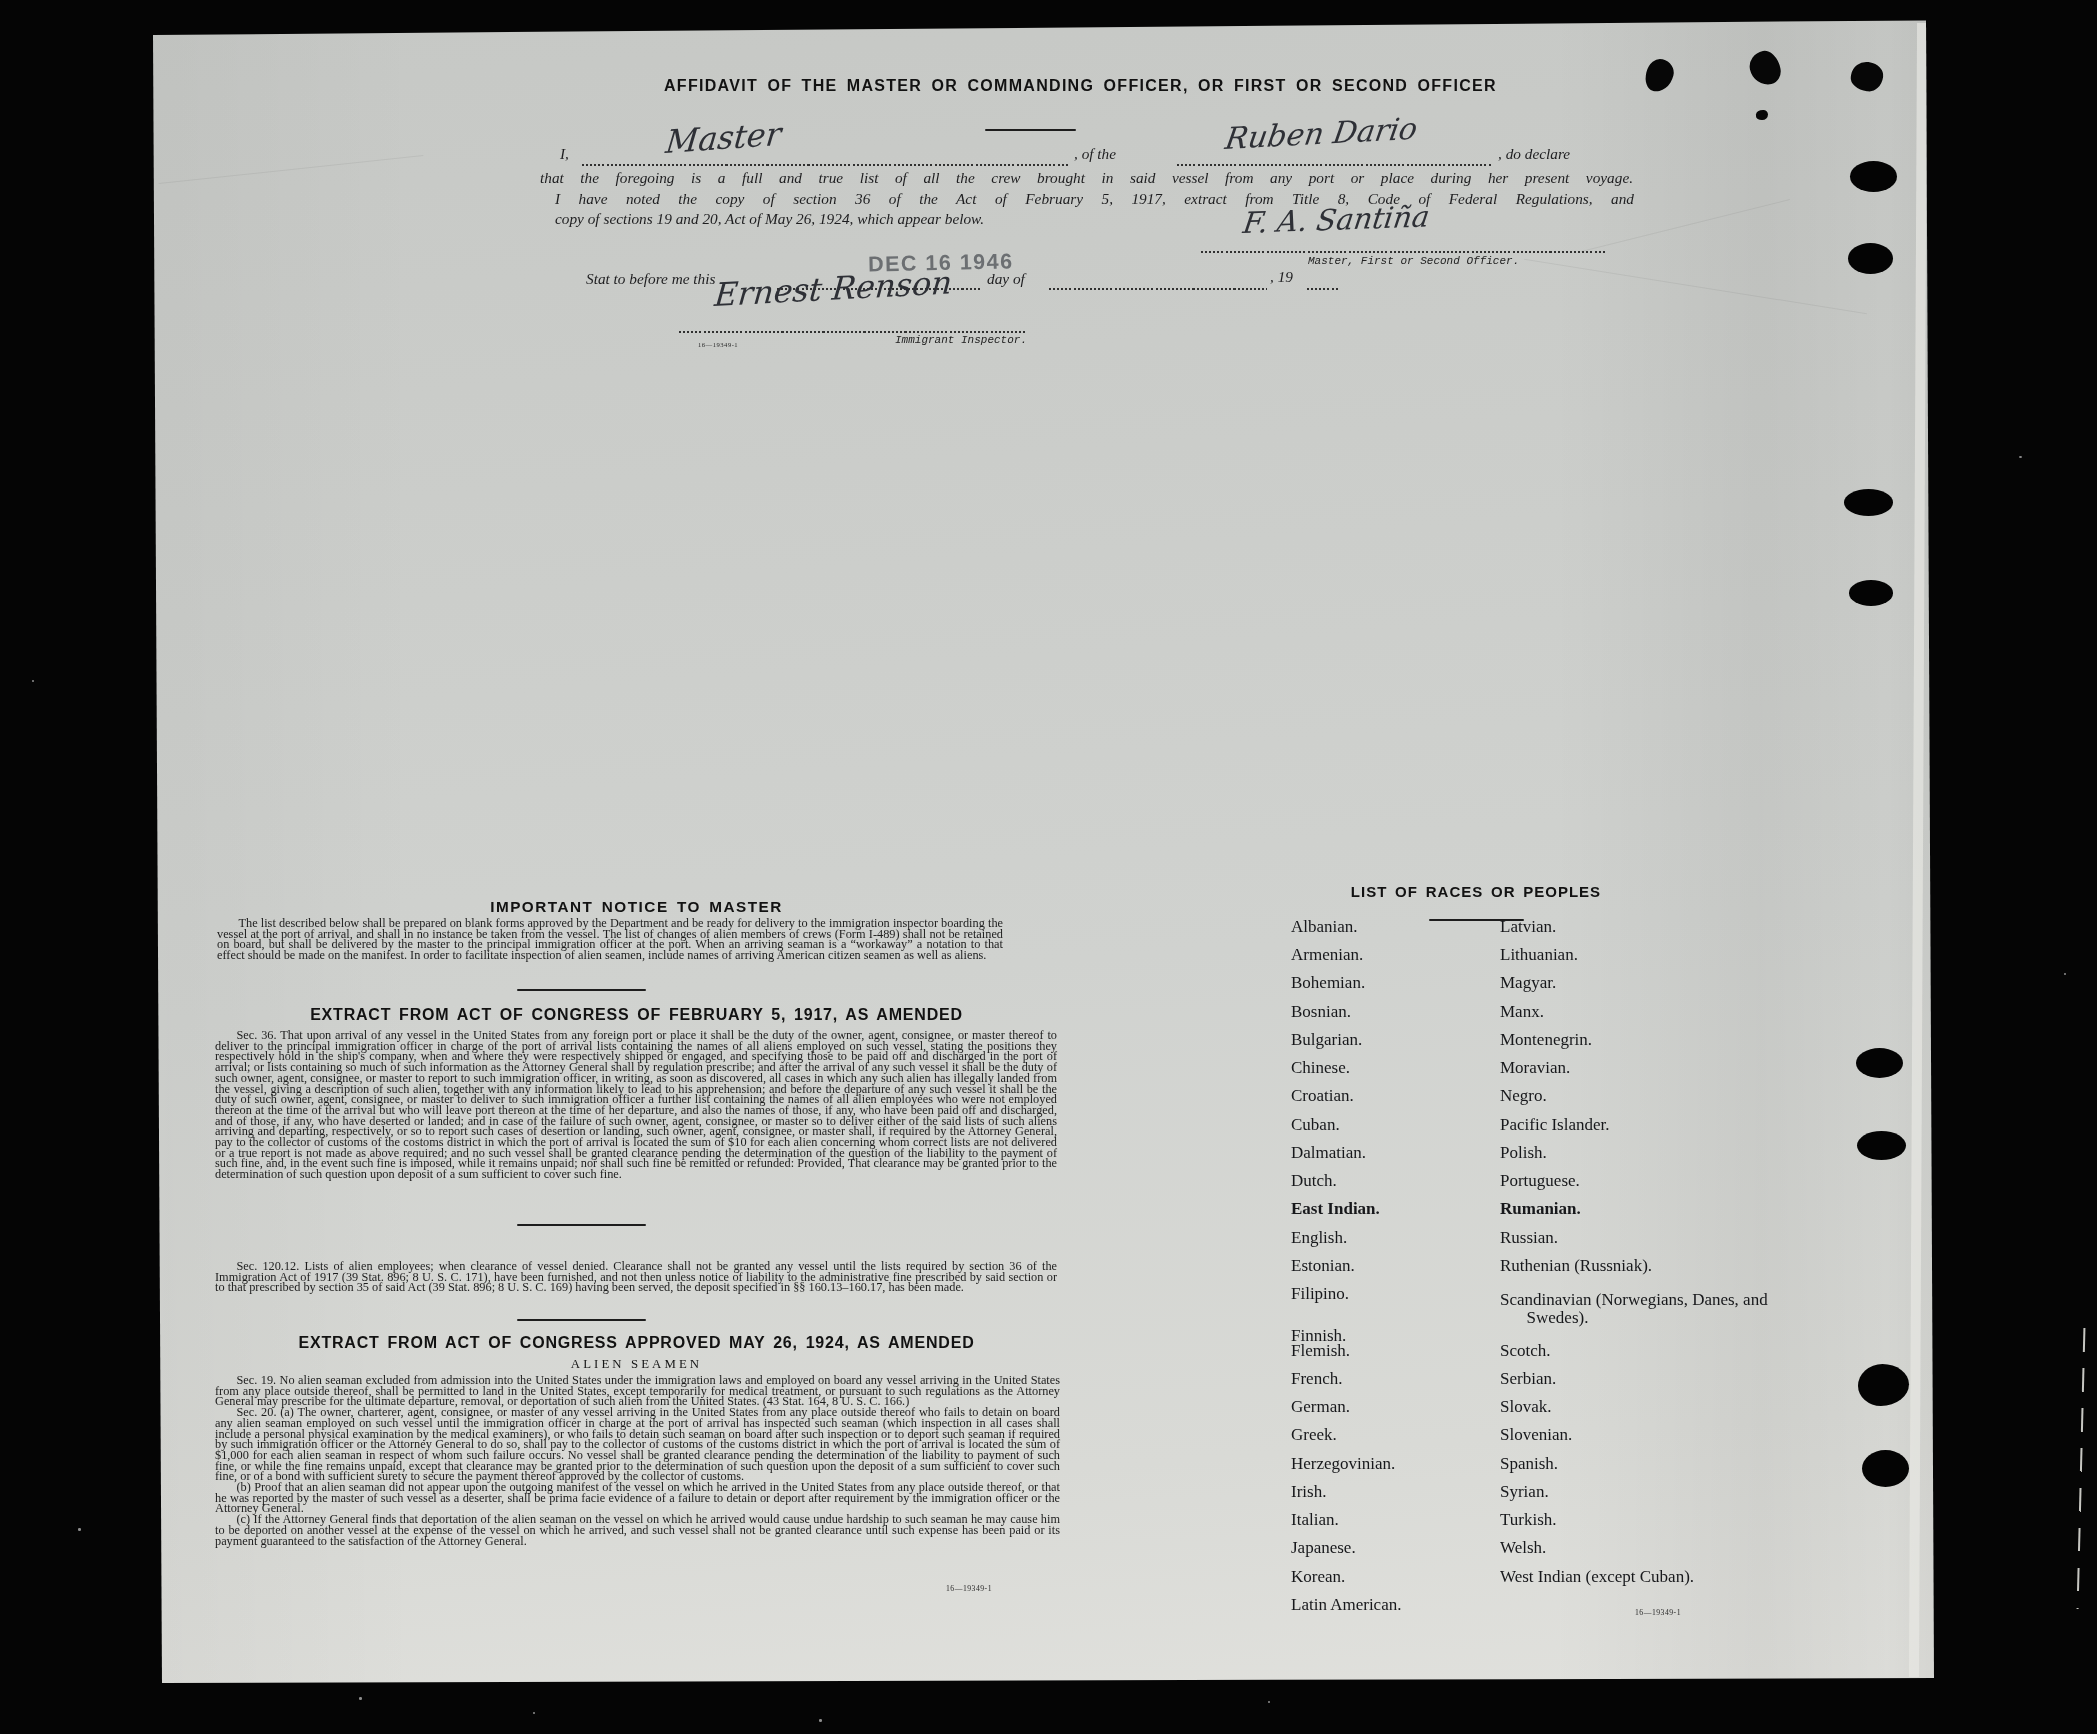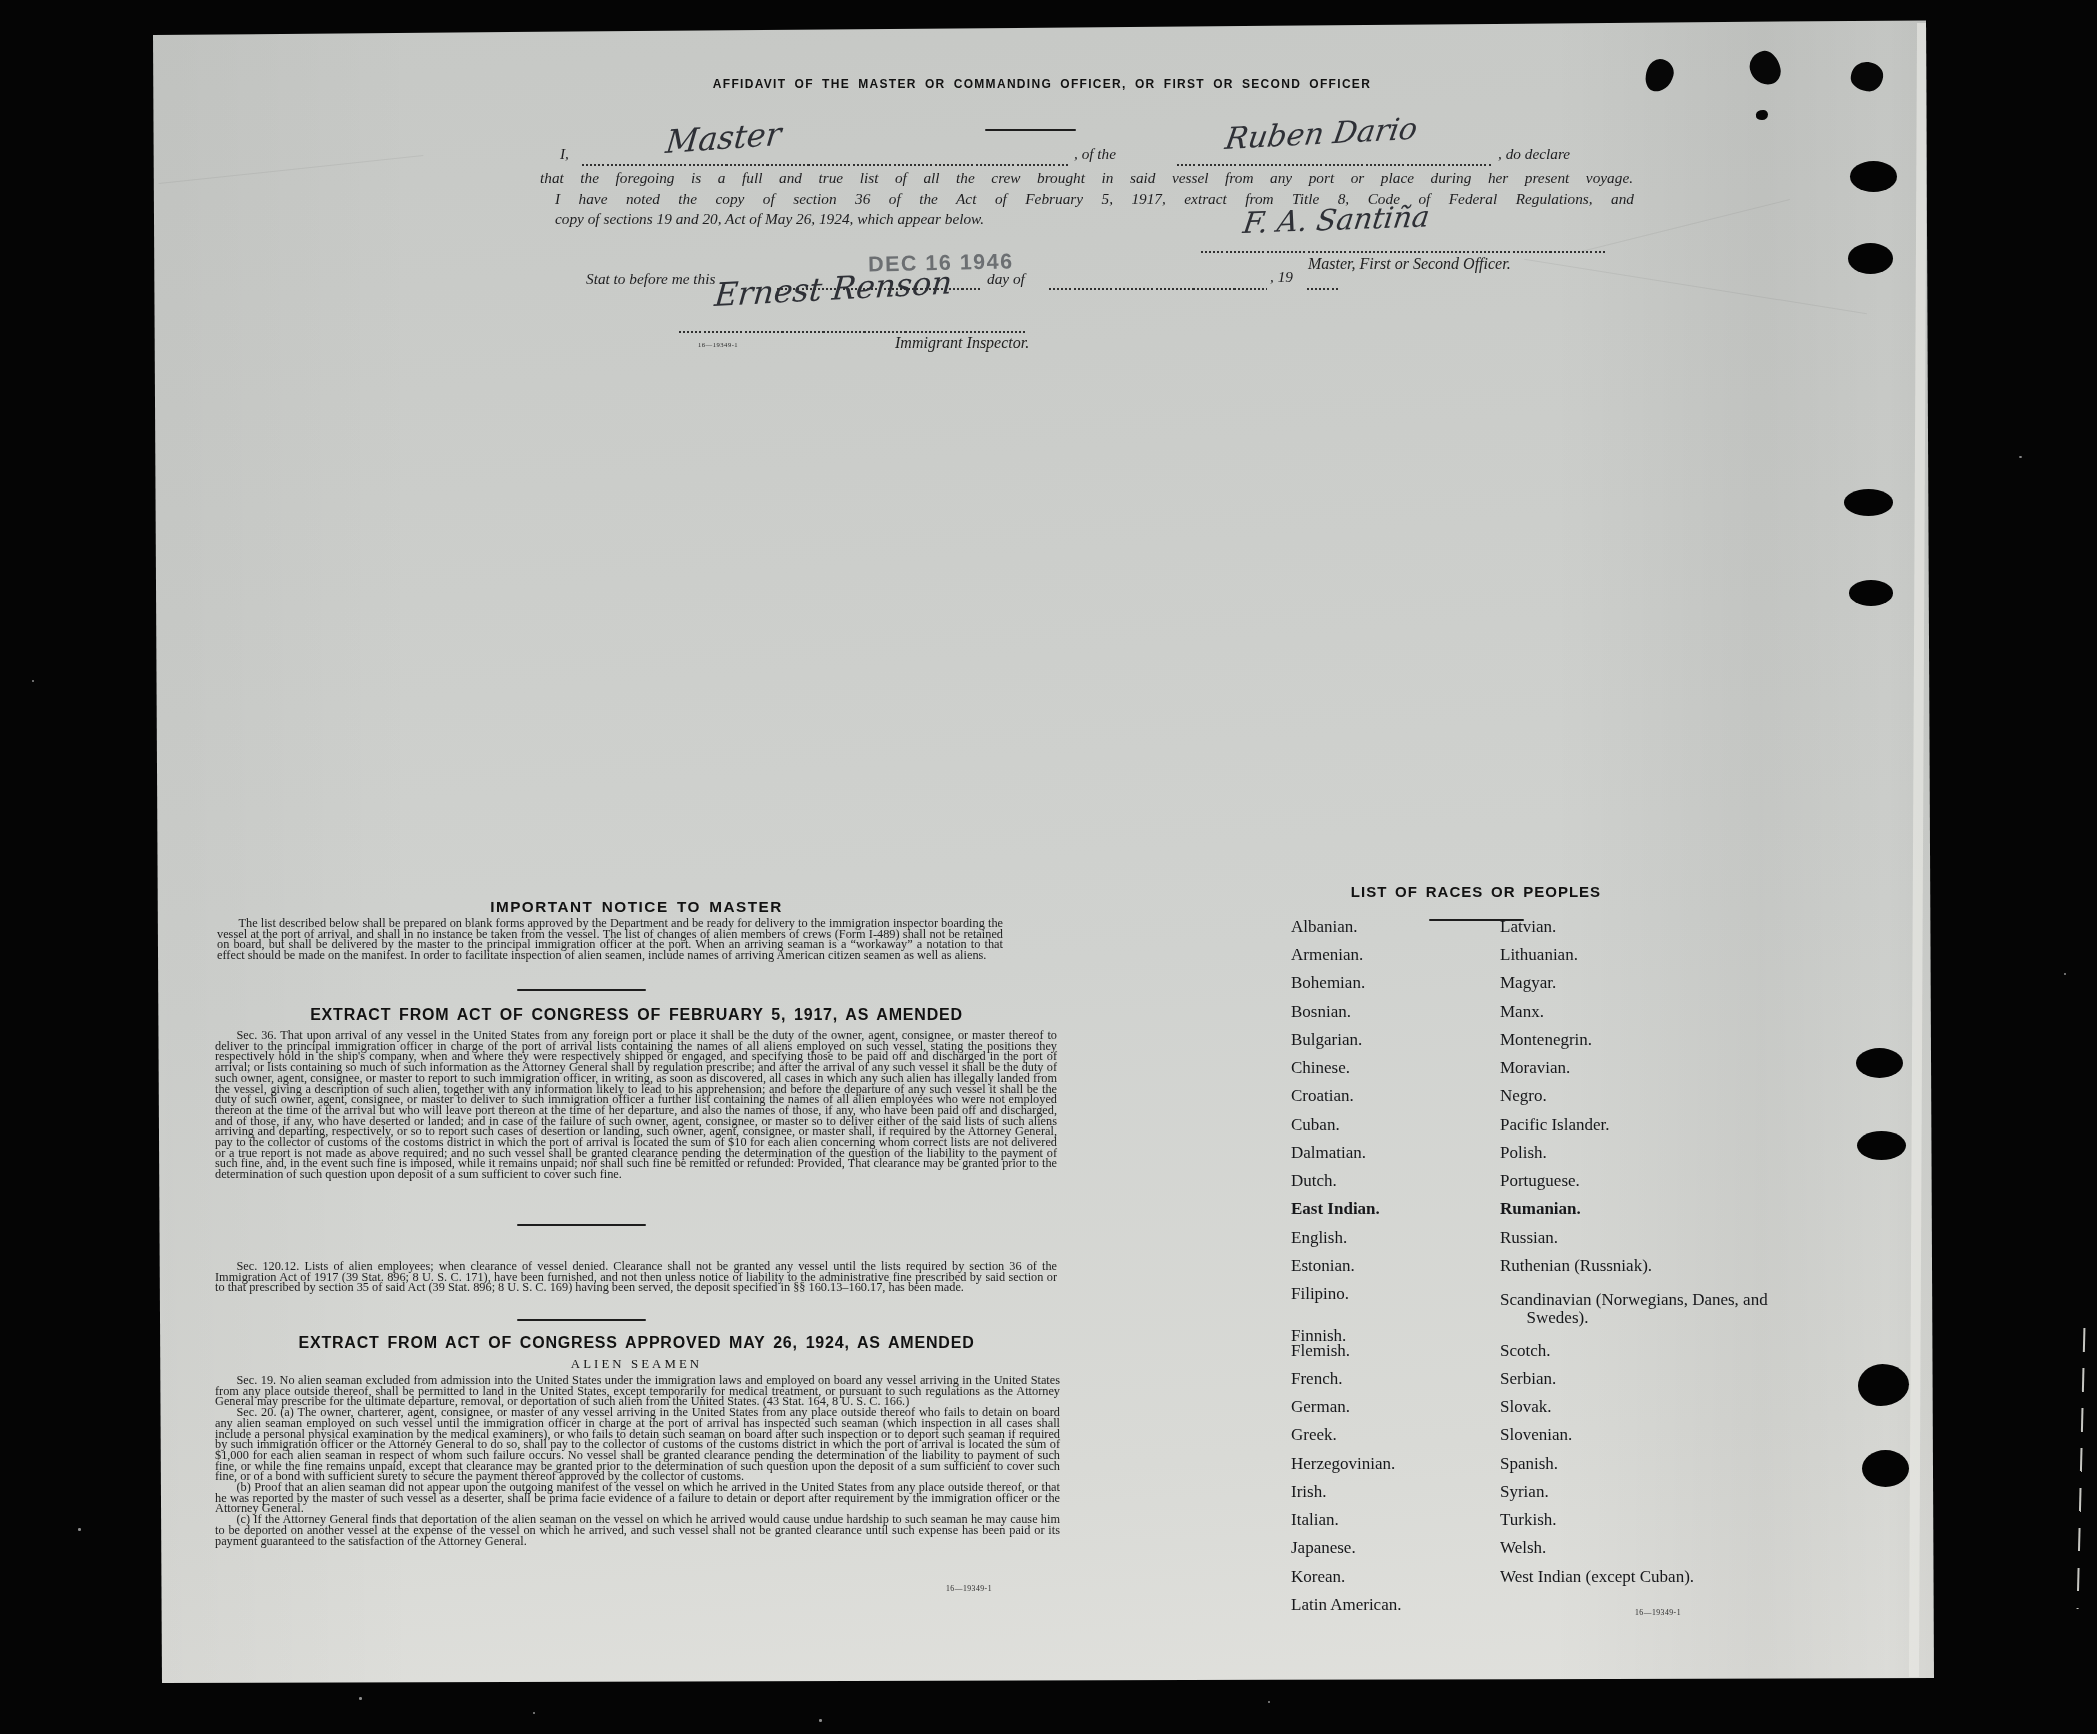--- a/index.html
+++ b/index.html
@@ -16,26 +16,26 @@
   .edge-highlight{position:absolute;left:1913px;top:22.5px;width:10.2px;height:1654px;
                   background:#e9e9e5;opacity:.65;transform:rotate(0.28deg);}
   
   .hole{position:absolute;background:#040404;border-radius:50%;}
   .blob{position:absolute;background:#070707;}
   .scratch{position:absolute;width:2px;background:repeating-linear-gradient(180deg,rgba(232,232,226,.85) 0 23.5px,rgba(232,232,226,0) 23.5px 40px);transform:rotate(1.4deg);}
   .speck{position:absolute;width:2.6px;height:2.6px;border-radius:50%;background:rgba(255,255,255,.55);}
   
   .hd{font-family:"Liberation Sans","DejaVu Sans",sans-serif;font-weight:bold;color:#121212;
       text-align:center;letter-spacing:0.8px;word-spacing:2.6px;white-space:nowrap;}
-  .title{font-size:12px;letter-spacing:1.3px;word-spacing:3.6px;}
+  .title{font-size:16px;letter-spacing:1.3px;word-spacing:3.6px;}
   .sechd{font-size:16px;}
   .rule{position:absolute;height:1.5px;background:#1d1d1d;border-radius:1px;}
   .ital{font-style:italic;font-size:15.3px;color:#1e1e20;white-space:nowrap;}
   .just{white-space:normal;text-align:justify;text-align-last:justify;}
-  .smlabel{font-style:italic;font-size:16px;color:#222;white-space:nowrap;}
+  .smlabel{font-style:italic;font-size:11px;color:#222;white-space:nowrap;font-family:Liberation Mono, monospace;}
   .body-text{font-size:12.3px;line-height:10.7px;color:#1d1d1d;text-align:justify;margin:0;}
   .body-text{text-indent:21.5px;}
   .hw{font-family:"DejaVu Serif",serif;font-style:italic;color:#2e3036;white-space:nowrap;transform-origin:left bottom;}
   .dots{position:absolute;height:1.5px;background:repeating-linear-gradient(90deg,#303030 0 2px,transparent 2px 4.1px);}
   .stamp{font-family:"Liberation Sans","DejaVu Sans",sans-serif;font-weight:bold;font-size:21.5px;
          letter-spacing:1.5px;color:#5c6064;opacity:.85;transform:rotate(-1.2deg);white-space:nowrap;}
   .formnum{font-size:7.7px;color:#2a2a2a;letter-spacing:0.5px;white-space:nowrap;}
   .seamen-sub{font-size:12.8px;letter-spacing:3.1px;color:#161616;text-align:center;white-space:nowrap;}
   
   .race-row{position:absolute;left:0;width:460px;height:29px;}

